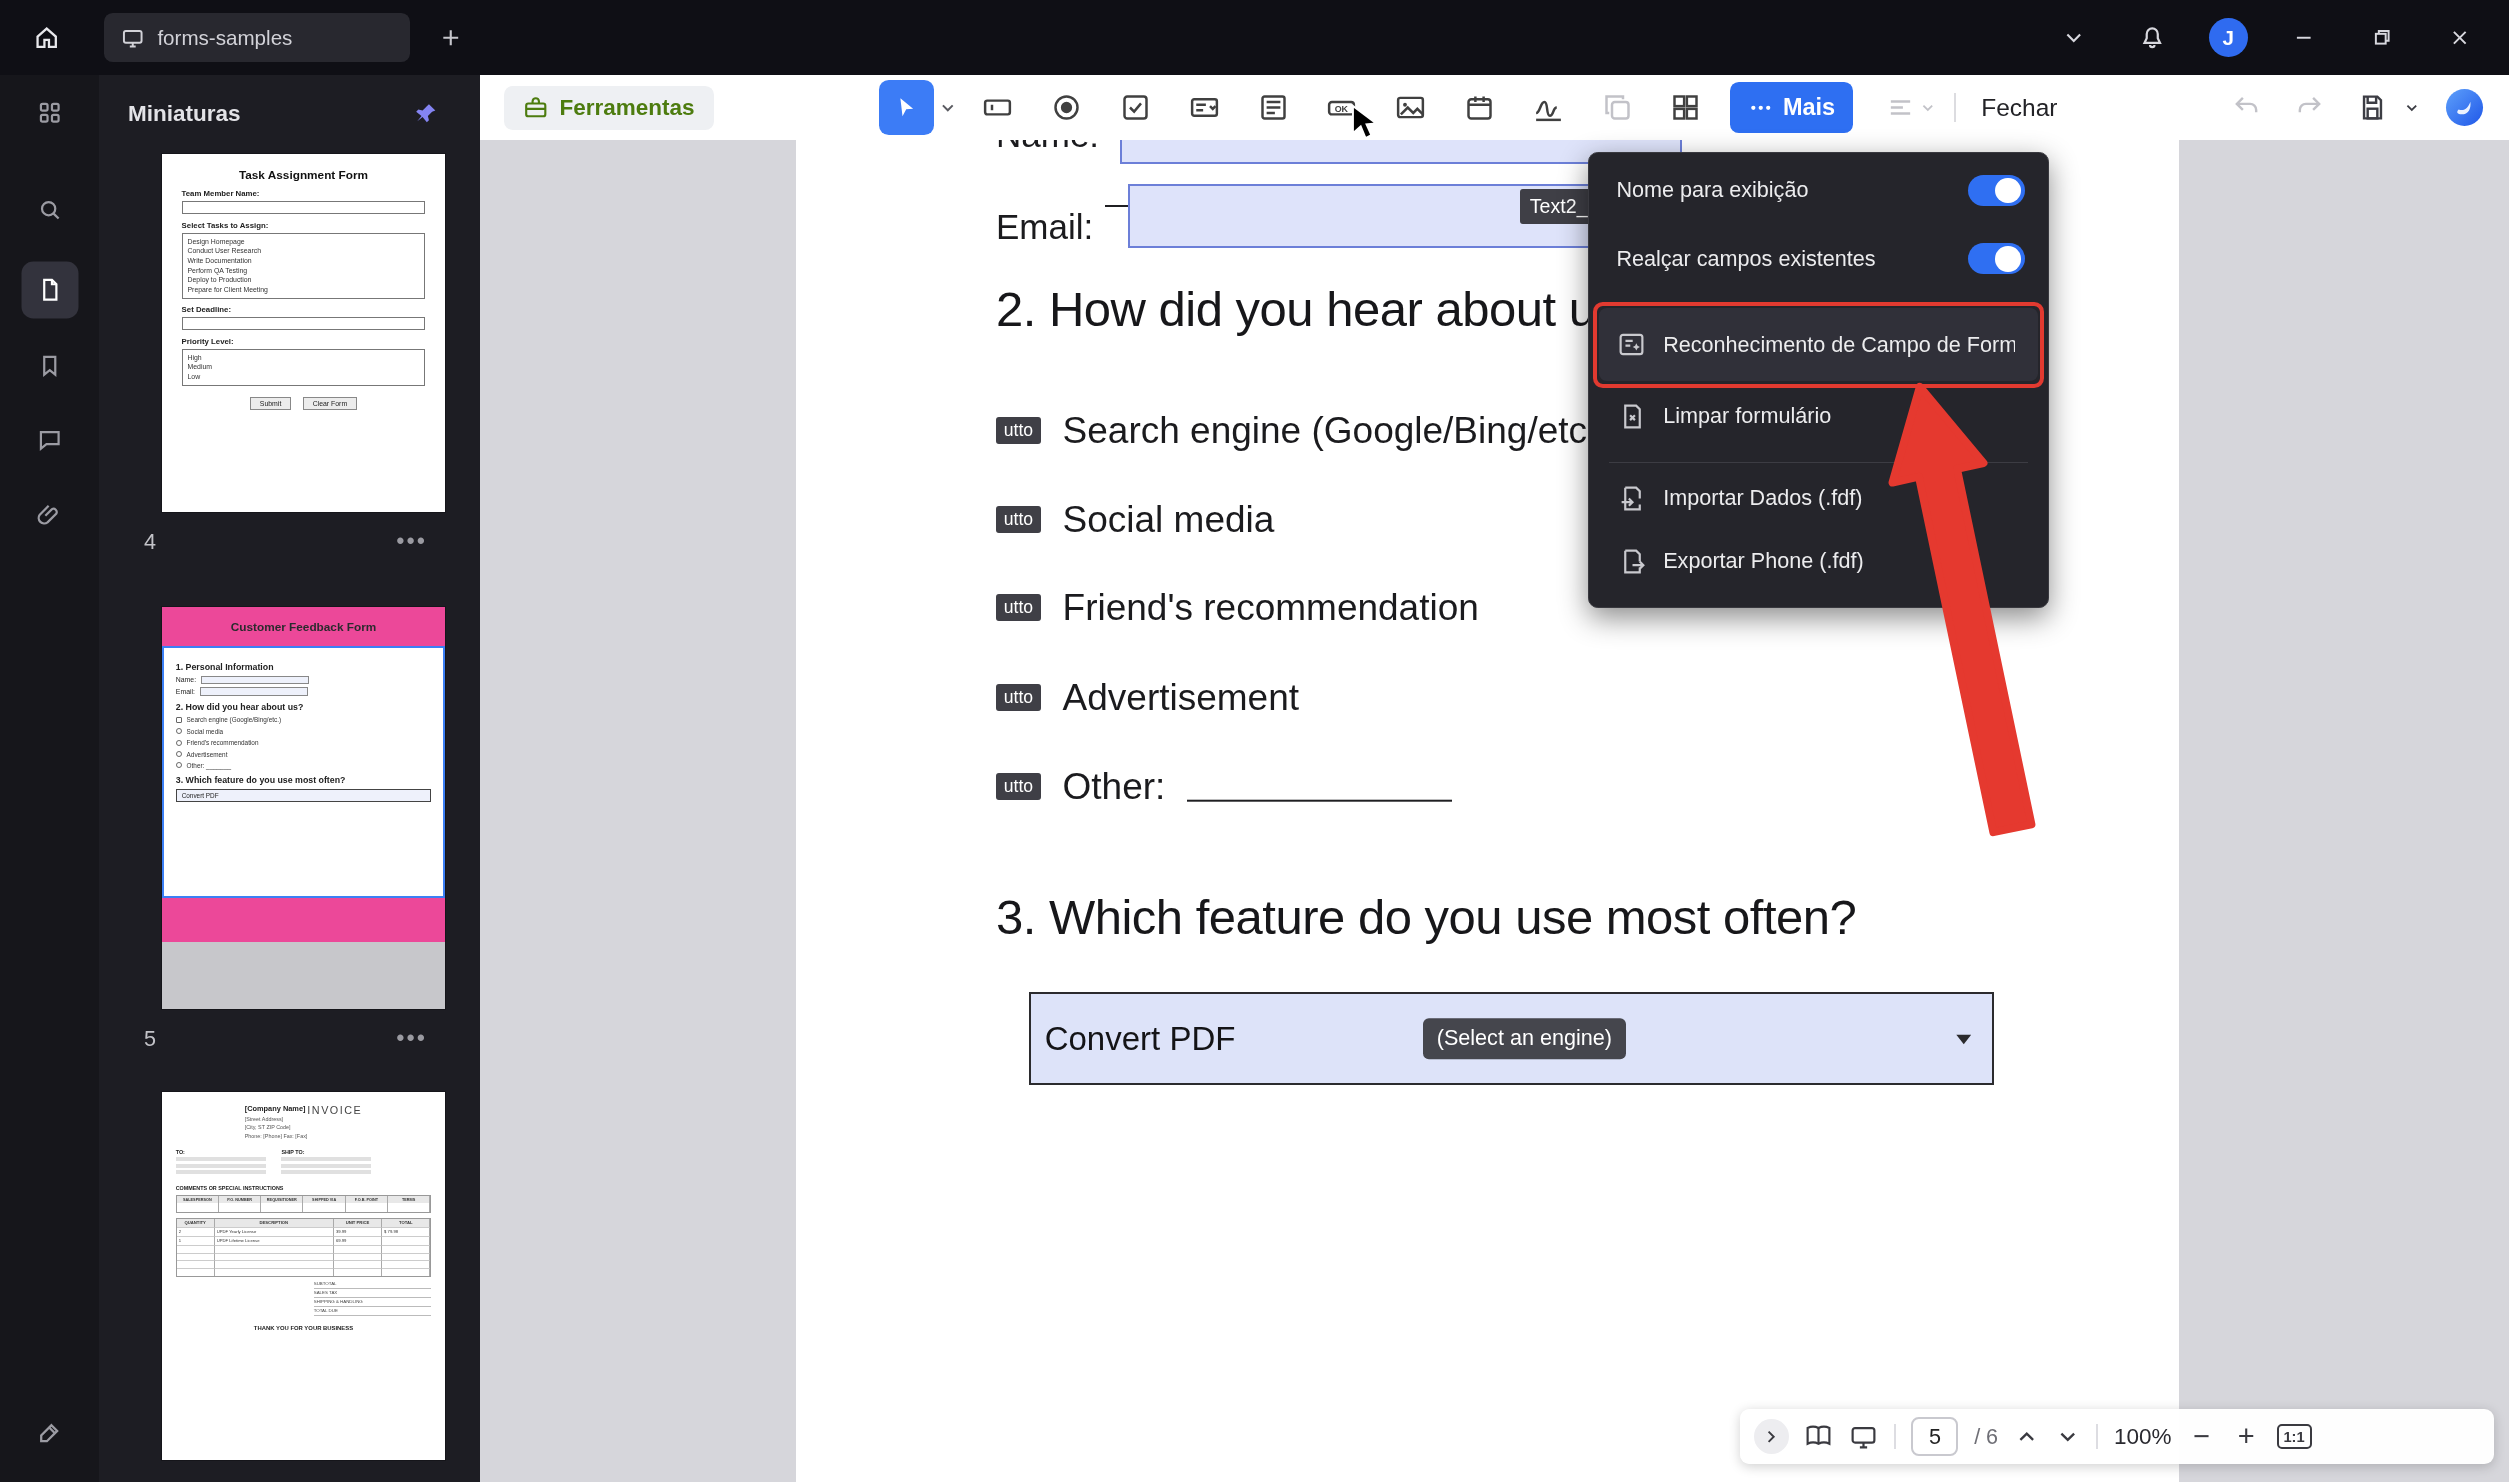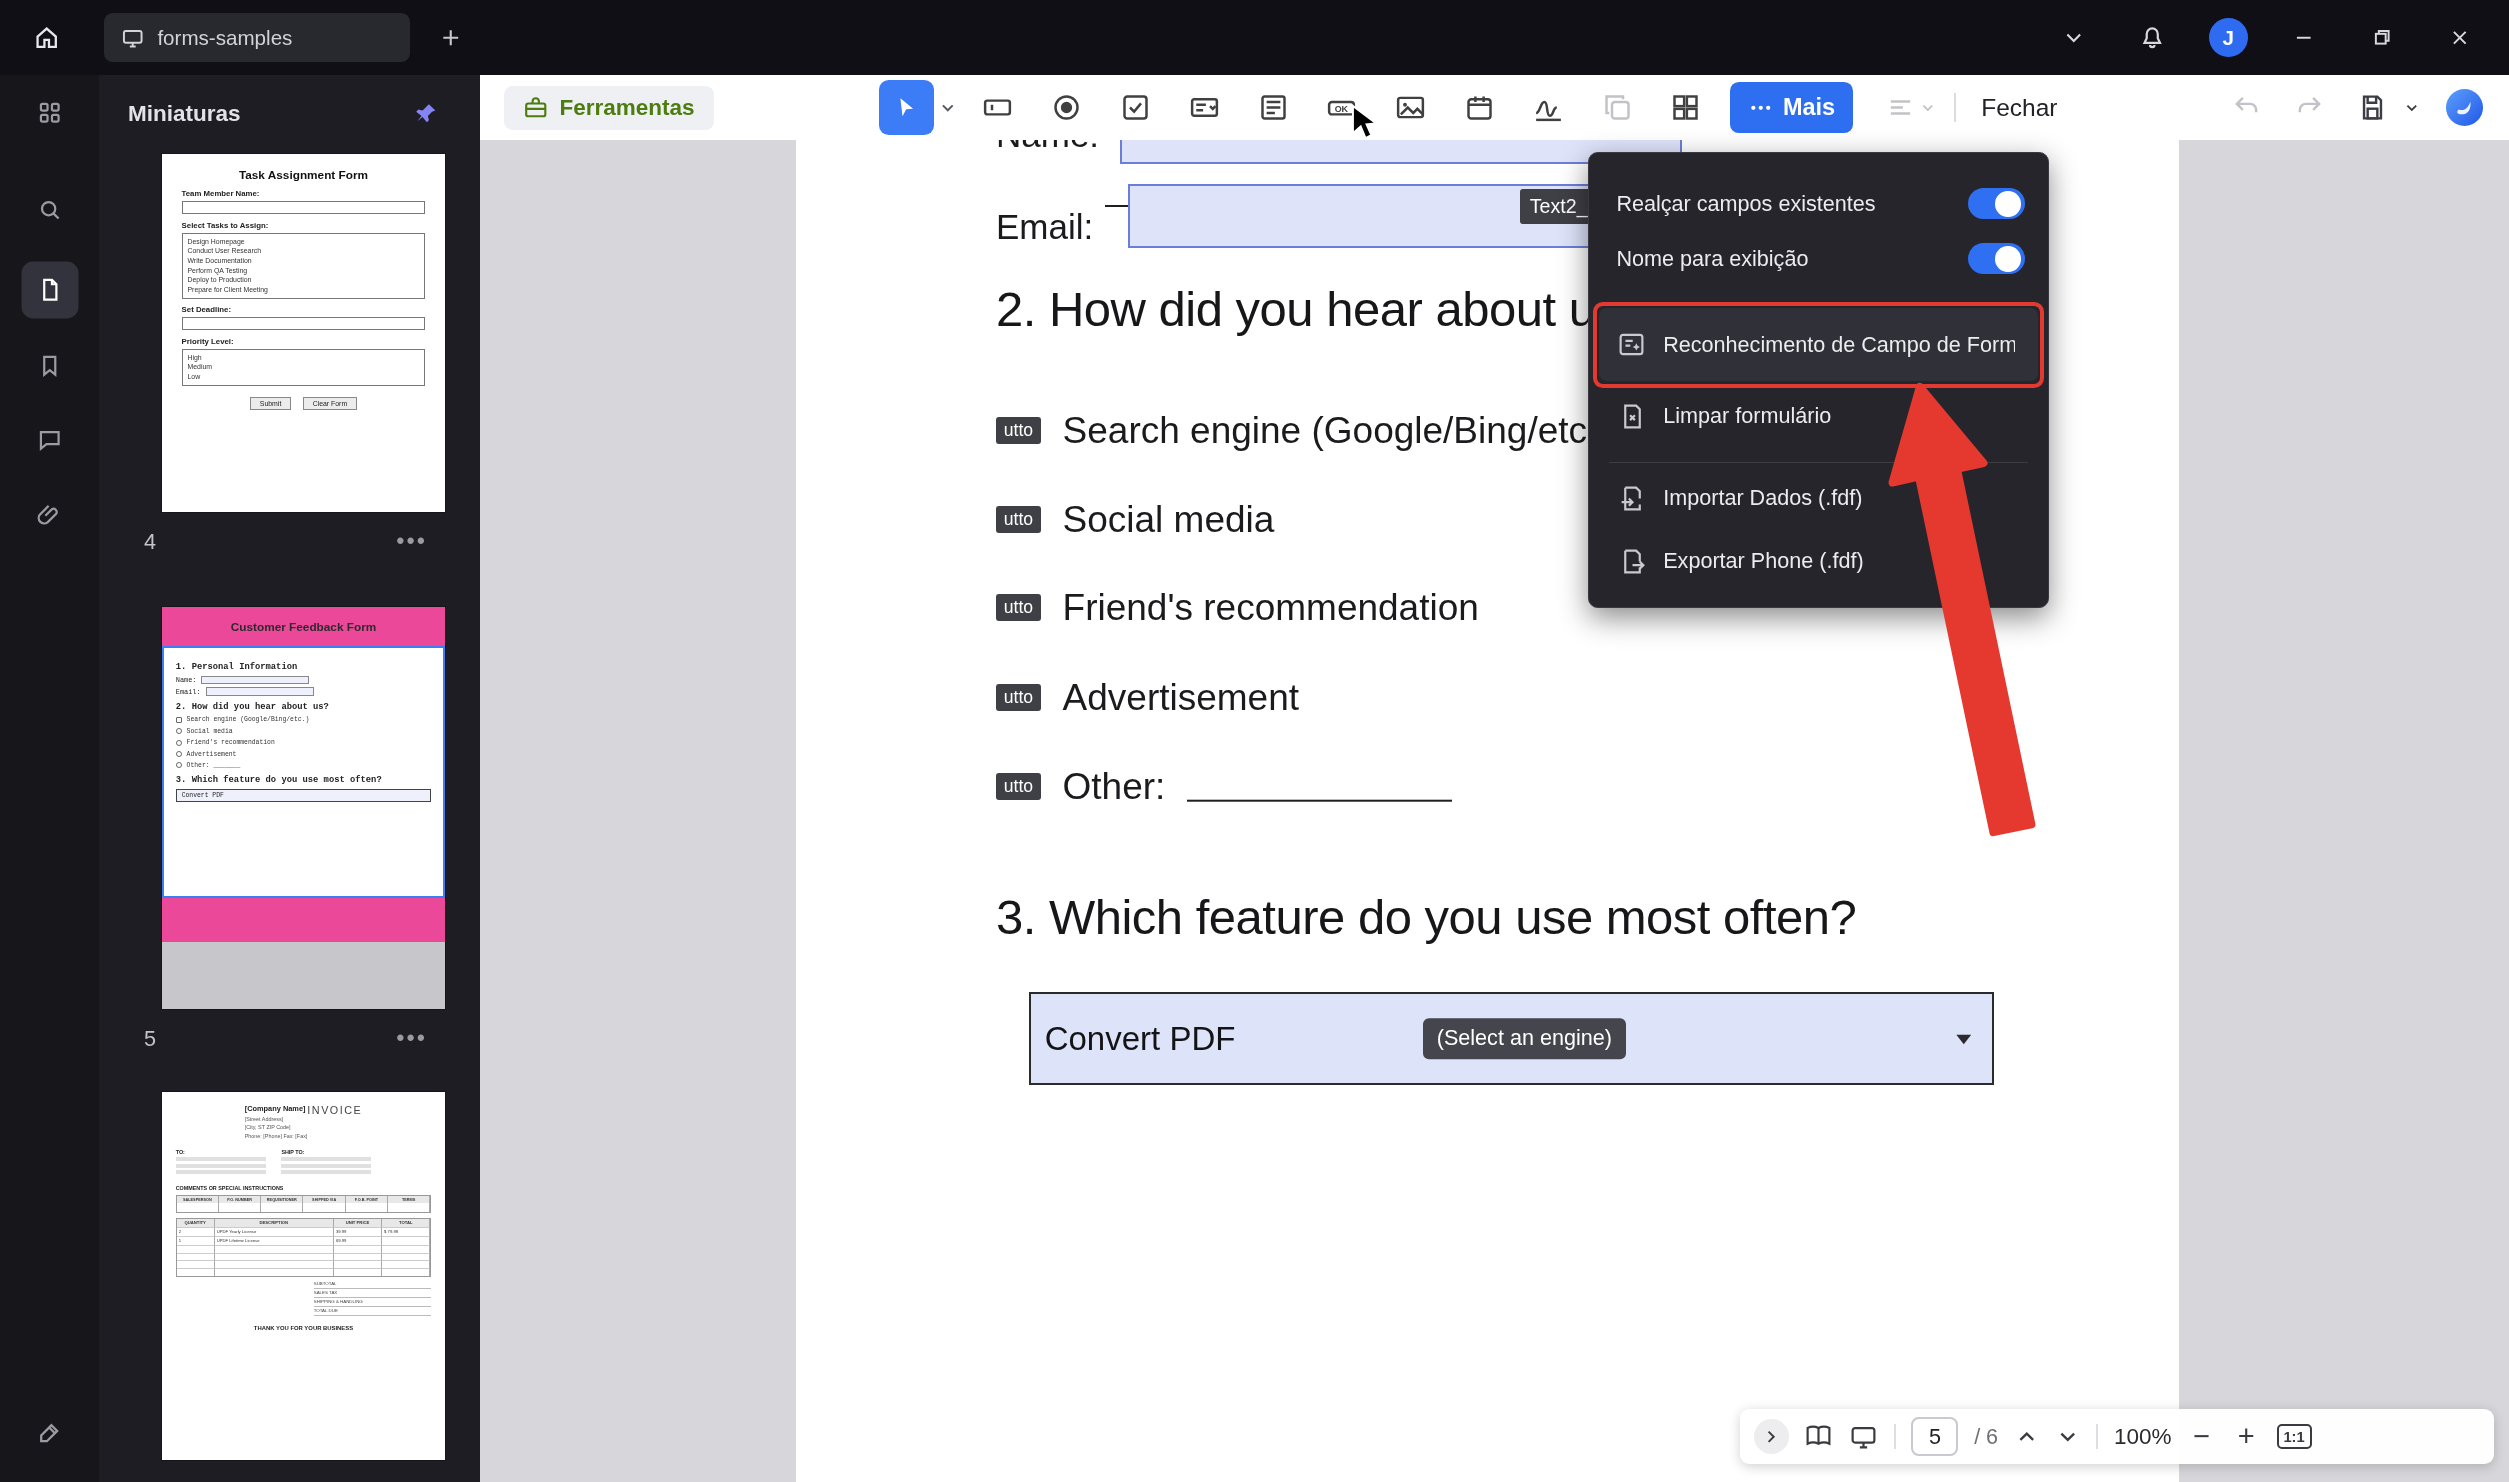--- a/index.html
+++ b/index.html
@@ -36,21 +36,21 @@
   .t4-label { font-size:7.8px; font-weight:700; margin:6.9px 0 2.9px; }
   .t4-input { height:12.7px; border:1px solid #777; background:#fff; }
   .t4-box { border:1px solid #777; padding:2.9px 4.9px; }
   .t4-box div { font-size:6.9px; line-height:1.4; color:#333; }
   .t4-btns { display:flex; justify-content:center; gap:11.8px; margin-top:11.8px; }
   .t4-btn { border:1px solid #888; background:#ececec; font-size:6.9px; padding:2px 8.8px; color:#222; }
 
   
   .t5 { top:532px; height:402px; background:#ec4899; }
   .t5-titleband { position:absolute; left:0; right:0; top:0; height:39px; display:flex; align-items:center; justify-content:center; font-size:11.8px; font-weight:700; color:#2b2b2e; }
-  .t5-view { position:absolute; left:0; right:0; top:39px; height:252px; background:#fff; border:2.9px solid #3b7ff5; padding:7.8px 11.8px; color:#222;font-family:Liberation Mono, monospace; }
+  .t5-view { position:absolute; left:0; right:0; top:39px; height:252px; background:#fff; border:2.9px solid #3b7ff5; padding:7.8px 11.8px; color:#222; }
   .t5-sec { font-size:8.8px; font-weight:700; margin:5.9px 0 3.9px; }
   .t5-frow { display:flex; align-items:center; gap:4.9px; font-size:6.9px; margin:2.9px 0; }
   .t5-fbox { flex:0 0 108px; height:8.8px; border:1px solid #888; background:#eef1fb; }
   .t5-opt { display:flex; align-items:center; gap:4.9px; font-size:6.4px; margin:4.4px 0; color:#333; }
   .t5-radio { width:5.9px; height:5.9px; border:1px solid #666; border-radius:50%; flex:0 0 5.9px; }
   .t5-sq { border-radius:1px; }
   .t5-dd { margin-top:3.9px; height:13.7px; border:1px solid #444; background:#eef1fb; display:flex; align-items:center; padding:0 4.9px; font-size:6.4px; }
   .t5-dimbot { position:absolute; left:0; right:0; top:335px; bottom:0; background:#c7c7cb; }
 
   
@@ -643,28 +643,28 @@
     </div>
     <div class="st-sep"></div>
     <span class="zoom-label">100%</span>
     <span class="pm">−</span>
     <span class="pm">+</span>
     <span class="ratio-box">1:1</span>
   </div>
 </div>
 
 <div class="menu">
-  <div class="m-row r2">
-    <span class="lbl">Realçar campos existentes</span>
+  <div class="m-row">
+    <span class="lbl">Nome para exibição</span>
     <span class="toggle">
         <span class="knob"></span>
       </span>
   </div>
-  <div class="m-row">
-    <span class="lbl">Nome para exibição</span>
+  <div class="m-row r2">
+    <span class="lbl">Realçar campos existentes</span>
     <span class="toggle">
         <span class="knob"></span>
       </span>
   </div>
   <div class="m-row r3 icon-row">
     <span class="m-icon">
       <svg width="29" height="29" viewBox="0 0 24 24" fill="none" stroke="currentColor" stroke-width="1.8">
           <rect x="3" y="4" width="18" height="16" rx="2"></rect>
           <path d="M7 9h6M7 13h4"></path>
           <path d="M16 11l1 2 2 1-2 1-1 2-1-2-2-1 2-1Z" fill="currentColor" stroke="none"></path>

